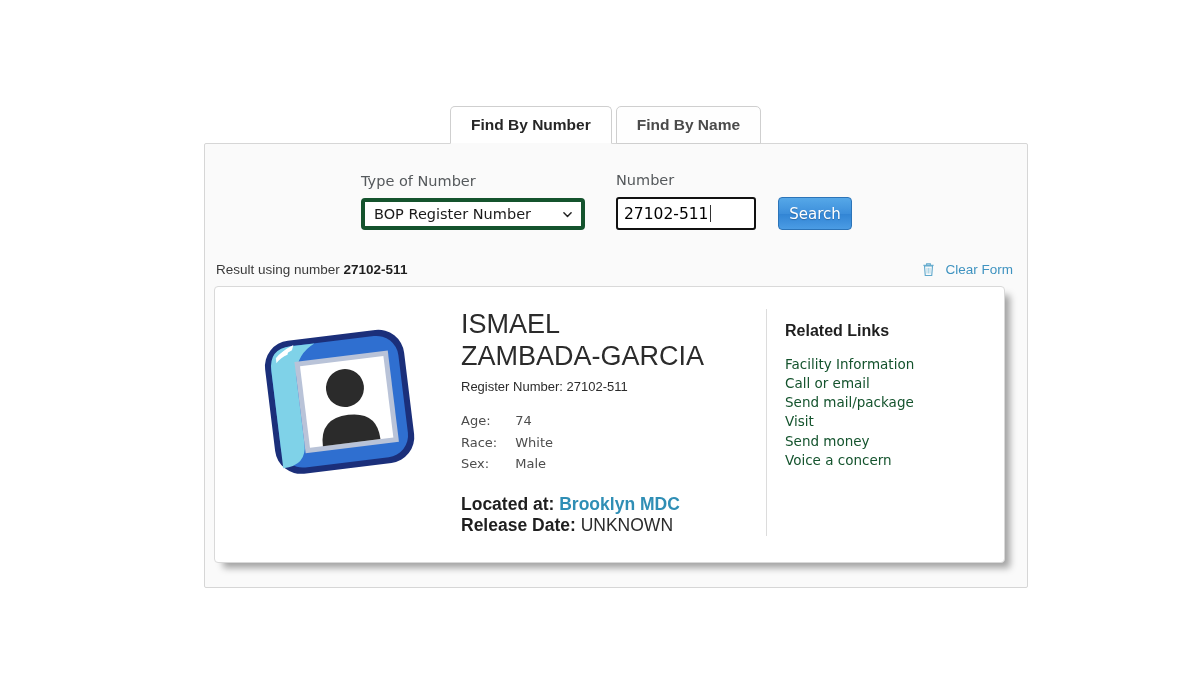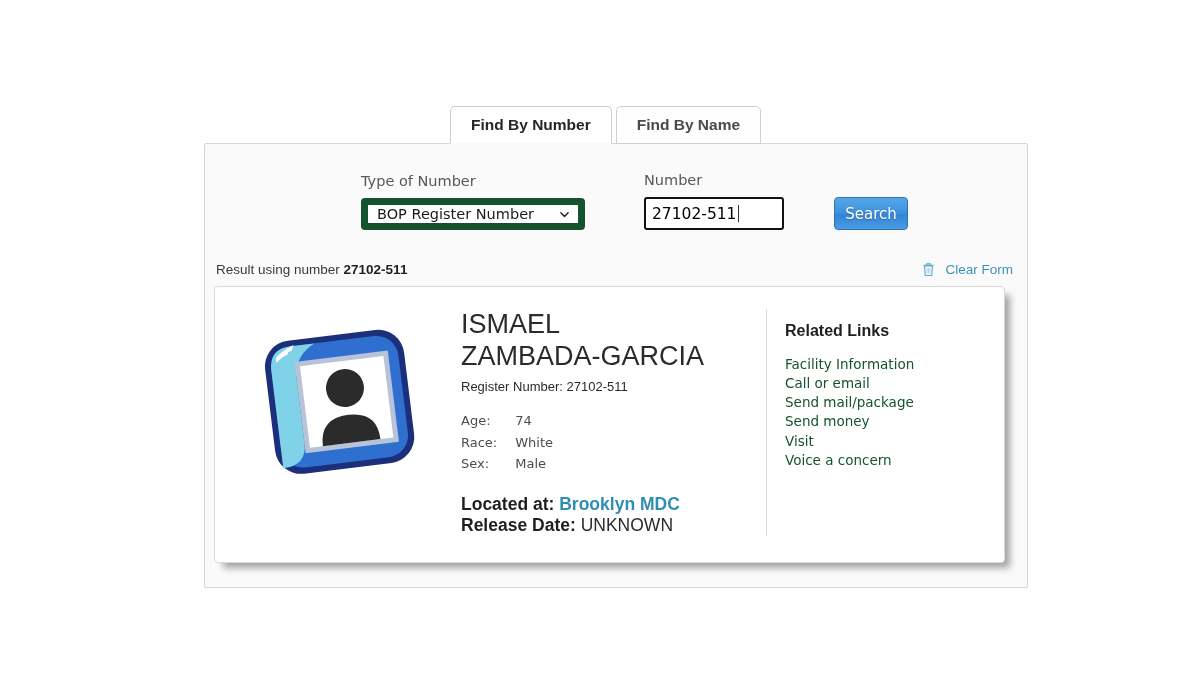--- a/index.html
+++ b/index.html
@@ -73,38 +73,37 @@
     box-sizing: border-box;
     z-index: 1;
   }
 
   
   .form-row {
     padding: 28px 0 0 0;
     display: flex;
     align-items: flex-end;
     padding-left: 156px;
-    gap: 28px;
   }
   .field {
     display: flex;
     flex-direction: column;
   }
   .field-label {
     font-size: 14.5px;
     color: #55595c;
     margin-bottom: 9px;
     font-family: "DejaVu Sans", sans-serif;
     font-weight: normal;
   }
   .select-box {
     width: 224px;
     height: 32px;
     box-sizing: border-box;
-    border: 7px solid #14532d;
+    border: 4px solid #14532d;
     border-radius: 4px;
     background: #ffffff;
     font-size: 14.5px;
     color: #1a1a1a;
     padding: 0 9px;
     display: flex;
     align-items: center;
     justify-content: space-between;
     cursor: pointer;
     font-family: "DejaVu Sans", sans-serif;
@@ -382,22 +381,22 @@
             <span>Release Date:</span>
             <span class="val">UNKNOWN</span>
           </div>
         </div>
 
         <div class="links-cell">
           <div class="links-title">Related Links</div>
           <a class="link-item">Facility Information</a>
           <a class="link-item">Call or email</a>
           <a class="link-item">Send mail/package</a>
+          <a class="link-item">Visit</a>
           <a class="link-item">Send money</a>
-          <a class="link-item">Visit</a>
           <a class="link-item">Voice a concern</a>
         </div>
 
       </div>
     </div>
 
   </div>
 </div>
 
 </body></html>

